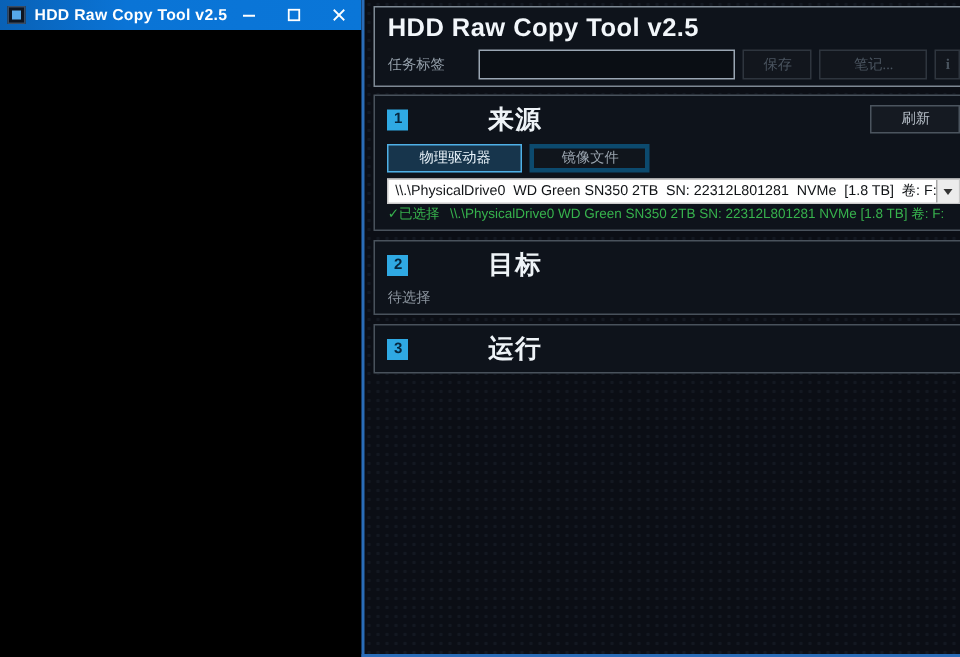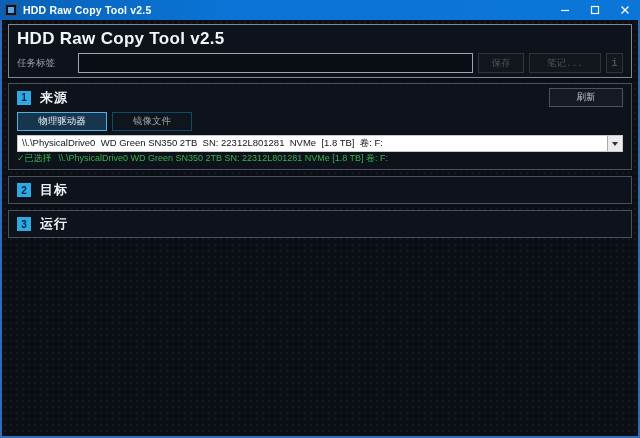--- a/index.html
+++ b/index.html
@@ -1,18 +1,18 @@
 <!DOCTYPE html>
 <html><head>
 <meta charset="utf-8">
 <style>
   * { margin:0; padding:0; box-sizing:border-box; }
   html,body { width:640px; height:438px; overflow:hidden; background:#000; }
   body { font-family:"Liberation Sans","DejaVu Sans",sans-serif; }
-  .window { width:640px; height:438px; display:flex; flex-direction:column; }
+  .window { width:640px; height:438px; display:flex; flex-direction:row; }
 
   
   .titlebar { height:20px; background:linear-gradient(90deg,#0961b6 0%,#0a74d6 35%,#0a76d8 100%);
     display:flex; align-items:center; padding-left:5px; flex:0 0 auto; }
   .app-icon { width:12px; height:12px; background:#0d1420; border:1px solid #3b4c63; display:flex; align-items:center; justify-content:center; margin-right:6px; }
   .app-icon i { display:block; width:6px; height:6px; background:#57a8e8; }
   .titlebar-text { color:#ffffff; font-size:10.5px; font-weight:bold; letter-spacing:.2px; }
   .titlebar-spacer { flex:1; }
   .winbtn { width:30px; height:20px; display:flex; align-items:center; justify-content:center; }
   .winbtn svg { display:block; }
@@ -27,38 +27,38 @@
   .panel.section { margin-bottom:6px; }
 
   
   .hp-row1 { display:flex; align-items:flex-start; }
   .page-title { color:#f2f6fa; font-size:17px; font-weight:bold; letter-spacing:.3px; line-height:20px; }
   .links { margin-left:auto; display:flex; gap:13px; padding-top:2px; white-space:nowrap; }
   .link { color:#4da3ff; font-size:9.5px; text-decoration:underline; cursor:pointer; }
   .hp-row2 { display:flex; align-items:center; margin-top:4px; gap:5px; }
   .field-label { color:#95a0ab; font-size:9.5px; white-space:nowrap; margin-right:18px; }
   .task-input { flex:1; height:20px; background:#0a0e14; border:1px solid #9aa6b3; color:#dde4ea; font-size:10px; padding:0 4px; outline:none; font-family:inherit; }
-  .btn { height:20px; background:#151a22; border:1px solid #4b545e; color:#b8c0c9; font-size:9.5px; text-align:center; font-family:Liberation Mono, monospace; cursor:pointer; }
+  .btn { height:20px; background:#151a22; border:1px solid #4b545e; color:#b8c0c9; font-size:9.5px; text-align:center; font-family:Liberation Serif, serif; cursor:pointer; }
   .btn.disabled { border-color:#2e353e; color:#4a545f; background:#12161d; cursor:default; }
   .btn.save { width:46px; }
   .btn.notes { width:72px; }
   .btn.info { width:17px; font-weight:bold; font-size:10px; }
 
   
   .sec-head { display:flex; align-items:center; }
   .step-badge { width:14px; height:14px; background:#2fa9e3; color:#07263d; font-size:10px; font-weight:bold;
     display:flex; align-items:center; justify-content:center; margin-right:9px; flex:0 0 auto; }
-  .sec-title { color:#eef3f7; font-size:13px; font-weight:bold; letter-spacing:1px; }
-  .refresh-btn { margin-left:auto; width:74px; height:19px; }
+  .sec-title { color:#eef3f7; font-size:17px; font-weight:bold; letter-spacing:1px;margin-left:44px; }
+  .refresh-btn { margin-left:auto; width:60px; height:19px; }
 
   
   .tabs { display:flex; gap:5px; margin-top:5px; }
   .tab { height:19px; font-size:9.5px; display:flex; align-items:center; justify-content:center; cursor:pointer; font-family:inherit; }
   .tab.selected { width:90px; background:#17354c; border:1px solid #4fb0e6; color:#eaf4fb; }
-  .tab.unselected { width:80px; background:#10151c; border:1px solid #0c4a6e; color:#9aa4ae;font-family:Liberation Serif, serif; }
+  .tab.unselected { width:80px; background:#10151c; border:3px solid #0c4a6e; color:#9aa4ae;font-family:Liberation Serif, serif; }
 
   
   .combo { margin-top:4px; height:17px; background:#ffffff; border:1px solid #c9c9c9; display:flex; align-items:center; cursor:pointer; }
   .combo-text { flex:1; color:#111417; font-size:9.5px; padding-left:4px; white-space:pre; overflow:hidden; }
   .combo-arrow { width:15px; height:15px; margin-right:0px; background:#ececec; border-left:1px solid #a9a9a9; display:flex; align-items:center; justify-content:center; }
   .combo-arrow i { width:0; height:0; border-left:3px solid transparent; border-right:3px solid transparent; border-top:4px solid #333; display:block; }
 
   
   .status-line { margin-top:0; font-size:9px; color:#37b24d; white-space:nowrap; overflow:hidden; }
   .status-line .prefix { margin-right:7px; }
@@ -129,20 +129,21 @@
       <div class="status-line">
         <span class="prefix">✓已选择</span><span>\\.\PhysicalDrive0 WD Green SN350 2TB SN: 22312L801281 NVMe [1.8 TB] 卷: F:</span>
       </div>
     </div>
 
     <div class="panel section">
       <div class="sec-head">
         <span class="step-badge">2</span>
         <span class="sec-title">目标</span>
       </div>
+      <div class="pending">待选择</div>
     </div>
 
     <div class="panel section">
       <div class="sec-head">
         <span class="step-badge">3</span>
         <span class="sec-title">运行</span>
       </div>
     </div>
 
     <div class="filler"></div>

